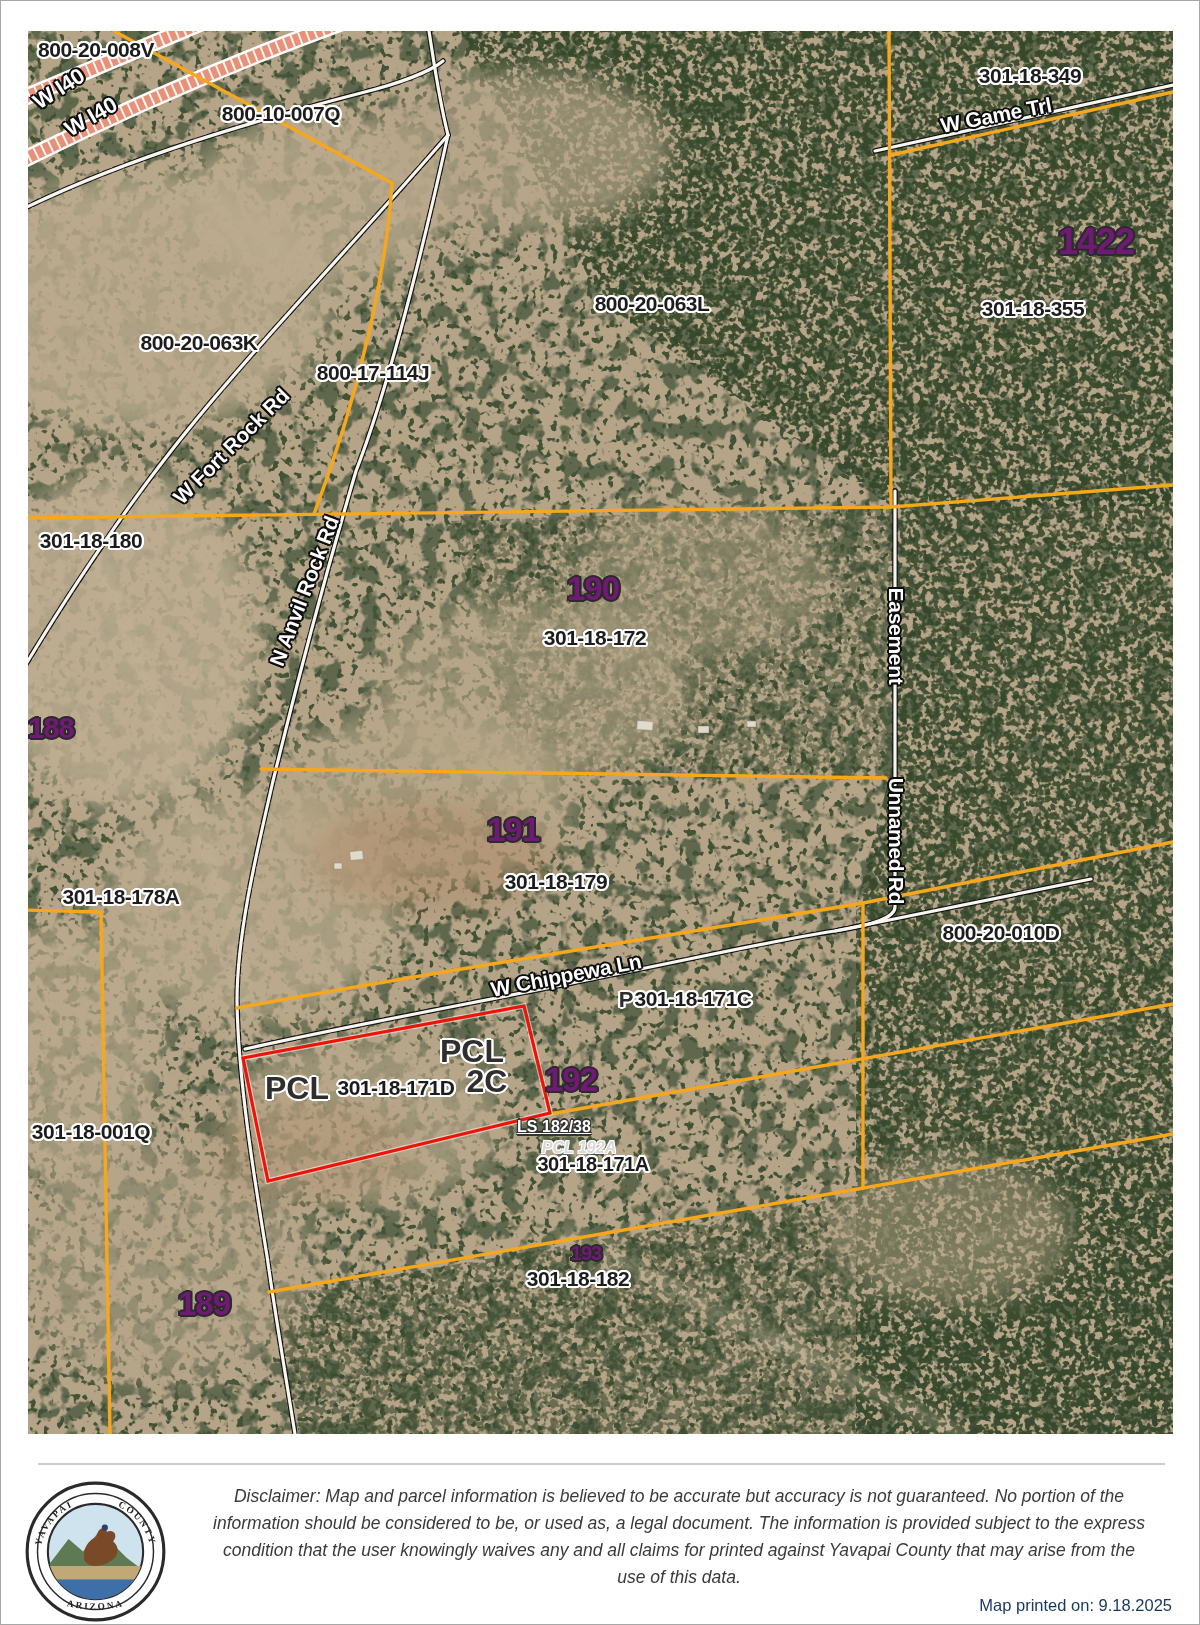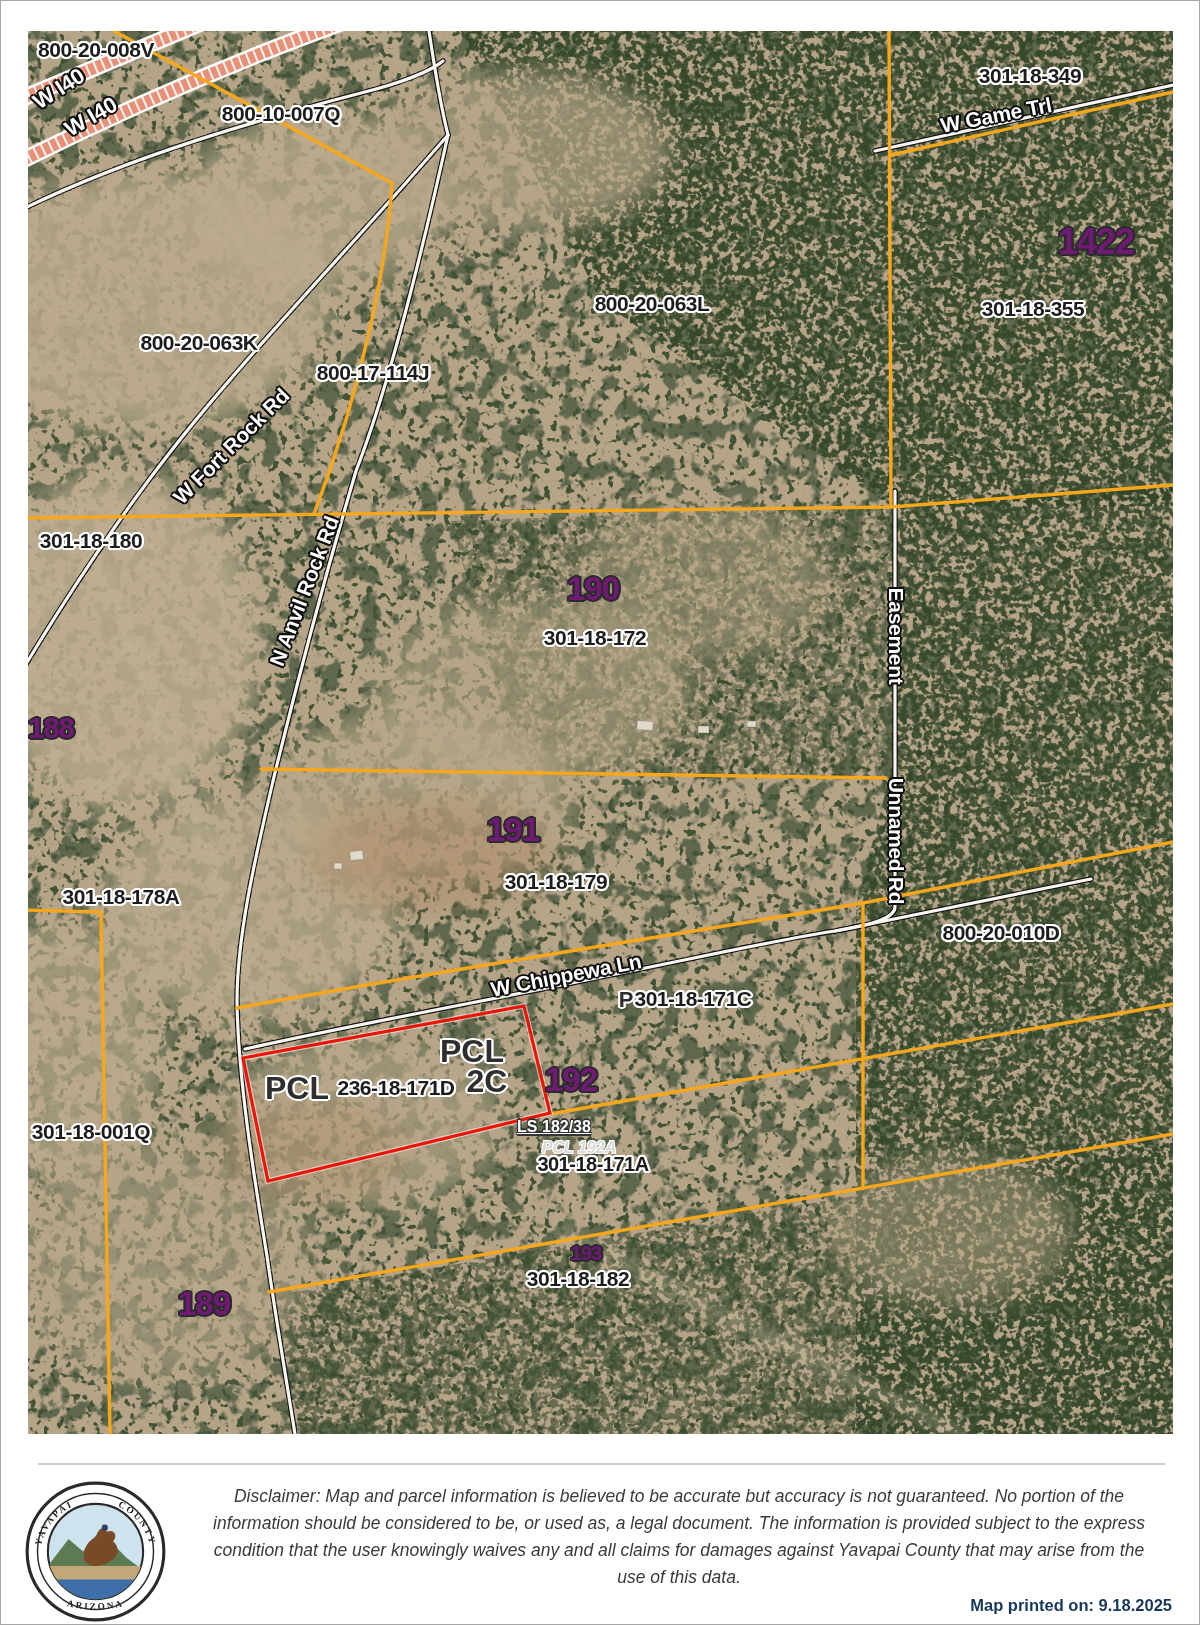--- a/index.html
+++ b/index.html
@@ -15,21 +15,21 @@
     text-shadow:-2px -1px 0 #0d0d0d,2px -1px 0 #0d0d0d,-2px 1px 0 #0d0d0d,2px 1px 0 #0d0d0d,0 -2px 0 #0d0d0d,0 2px 0 #0d0d0d,-2px 0 0 #0d0d0d,2px 0 0 #0d0d0d;}
   .pcl{font-size:32px;color:#2e2e2e;letter-spacing:0;
     text-shadow:-2px -1px 0 #fff,2px -1px 0 #fff,-2px 1px 0 #fff,2px 1px 0 #fff,0 -2px 0 #fff,0 2px 0 #fff,-2px 0 0 #fff,2px 0 0 #fff;}
   .tiny{font-size:16px;color:#ffffff;
     text-shadow:-1px -1px 0 #333,1px -1px 0 #333,-1px 1px 0 #333,1px 1px 0 #333,0 2px 0 #333,0 -2px 0 #333;text-decoration:underline;}
   .ghost{font-size:16px;color:#d9d9d9;
     text-shadow:-1px -1px 0 #fff,1px -1px 0 #fff,-1px 1px 0 #fff,1px 1px 0 #fff;font-style:italic;}
   #footer-divider{position:absolute;left:37px;top:1462px;width:1127px;height:2px;background:#cccccc;}
   #disclaimer{position:absolute;left:178px;top:1482px;width:1000px;font-size:17.5px;font-style:italic;color:#3a3a3a;line-height:27px;}
   #disclaimer div{white-space:nowrap;text-align:center;}
-  #printed-on{position:absolute;right:27px;top:1595px;font-size:16.5px;font-weight:bold;color:#17365d;}
+  #printed-on{position:absolute;right:27px;top:1595px;font-size:16.5px;font-weight:normal;color:#17365d;}
   #seal{position:absolute;left:22px;top:1478px;}
 </style>
 </head>
 <body>
 
 <div id="page">
 
   <div id="map">
     <svg width="1145" height="1403" viewBox="27 30 1145 1403">
       <defs>
@@ -203,21 +203,21 @@
   <div class="lbl road" style="left:565px;top:974px;transform:translate(-50%,-50%) rotate(-11deg)">W Chippewa Ln</div>
 
   <div class="lbl pcl" style="left:471px;top:1050px">PCL</div>
   <div class="lbl pcl" style="left:296px;top:1087px">PCL</div>
   <div class="lbl pcl" style="left:486px;top:1080px">2C</div>
   <div class="lbl pcl" style="left:625px;top:999px;font-size:22px">P</div>
   <div class="lbl tiny" style="left:553px;top:1126px">LS 182/38</div>
   <div class="lbl ghost" style="left:578px;top:1147px">PCL 192A</div>
 
   <div class="lbl apn" style="left:692px;top:997px">301-18-171C</div>
-  <div class="lbl apn" style="left:395px;top:1086px">236-18-171D</div>
+  <div class="lbl apn" style="left:395px;top:1086px">301-18-171D</div>
   <div class="lbl apn" style="left:592px;top:1163px;font-size:20px">301-18-171A</div>
   <div class="lbl apn" style="left:577px;top:1277px">301-18-182</div>
 
   <div id="footer-divider"></div>
 
   <svg id="seal" width="145" height="145" viewBox="0 0 140 140">
     <defs>
         <clipPath id="sealClip">
           <circle cx="70" cy="70" r="46"></circle>
         </clipPath>
@@ -237,19 +237,19 @@
     <text font-family="Liberation Serif, serif" font-size="9" font-weight="bold" fill="#222222" letter-spacing="2">
       <textPath href="#sealArcTop" startOffset="22%" text-anchor="middle">YAVAPAI</textPath>
       <textPath href="#sealArcTop" startOffset="78%" text-anchor="middle">COUNTY</textPath>
       <textPath href="#sealArcBot" startOffset="50%" text-anchor="middle">ARIZONA</textPath>
     </text>
   </svg>
 
   <div id="disclaimer">
     <div>Disclaimer: Map and parcel information is believed to be accurate but accuracy is not guaranteed. No portion of the</div>
     <div>information should be considered to be, or used as, a legal document.  The information is provided subject to the express</div>
-    <div>condition that the user knowingly waives any and all claims for damages against Yavapai County that may arise from the</div>
+    <div>condition that the user knowingly waives any and all claims for printed against Yavapai County that may arise from the</div>
     <div>use of this data.</div>
   </div>
 
   <div id="printed-on">Map printed on:  9.18.2025</div>
 
 </div>
 
 </body></html>

